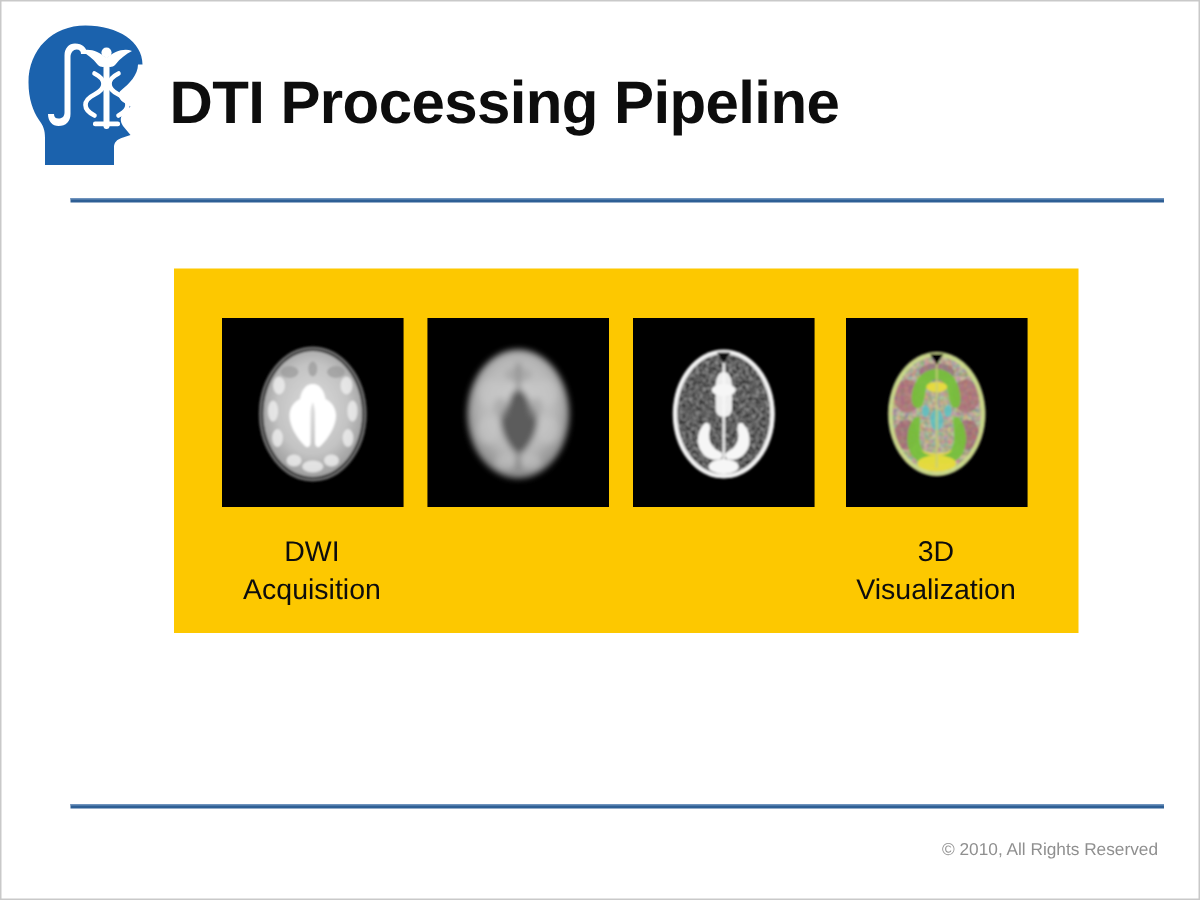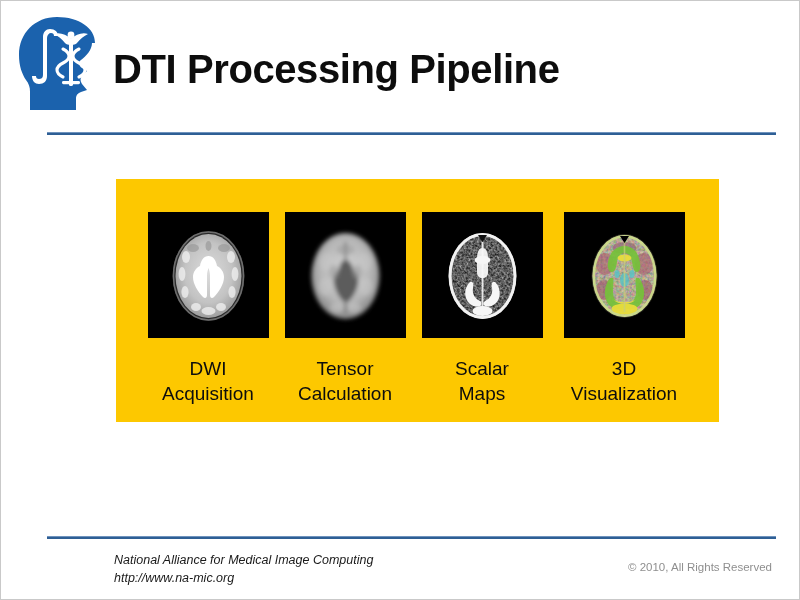--- a/index.html
+++ b/index.html
@@ -253,22 +253,20 @@
                 <ellipse cx="69" cy="96" rx="7" ry="5"></ellipse>
               </g>
               <g fill="#969696" opacity="0.5">
                 <ellipse cx="49" cy="60" rx="5" ry="7"></ellipse>
                 <ellipse cx="72" cy="60" rx="5" ry="7"></ellipse>
                 <ellipse cx="60.5" cy="38" rx="9" ry="5"></ellipse>
               </g>
             </g>
           </svg>
         </div>
-        <div class="stage-label">Tensor
-Calculation</div>
       </div>
 
       <div class="stage">
         <div class="stage-thumb">
           <svg viewBox="0 0 121 126" xmlns="http://www.w3.org/2000/svg">
             <defs>
               <filter id="b3">
                   <feGaussianBlur stdDeviation="0.55"></feGaussianBlur>
                 </filter>
               <filter id="rough3">
@@ -298,22 +296,20 @@
                 <ellipse cx="60.5" cy="99" rx="10" ry="5"></ellipse>
                 <ellipse cx="60.5" cy="48" rx="8" ry="4"></ellipse>
               </g>
 
               <ellipse cx="60.5" cy="64" rx="32.5" ry="41.5" fill="none" stroke="#f2f2f2" stroke-width="2.4"></ellipse>
 
               <path d="M56 23 L60.5 30 L65 23 Z" fill="#0e0e0e"></path>
             </g>
           </svg>
         </div>
-        <div class="stage-label">Scalar
-Maps</div>
       </div>
 
       <div class="stage stage-3d">
         <div class="stage-thumb">
           <svg viewBox="0 0 121 126" xmlns="http://www.w3.org/2000/svg">
             <defs>
               <filter id="b4">
                   <feGaussianBlur stdDeviation="0.7"></feGaussianBlur>
                 </filter>
               <filter id="rough4">
@@ -371,18 +367,16 @@
         </div>
         <div class="stage-label">3D
 Visualization</div>
       </div>
 
     </div>
   </div>
 
   <div id="divider-bottom" class="divider"></div>
 
-  <div id="footer-org">National Alliance for Medical Image Computing
-http://www.na-mic.org</div>
 
   <div id="footer-copyright">© 2010, All Rights Reserved</div>
 
 </div>
 
 </body></html>

